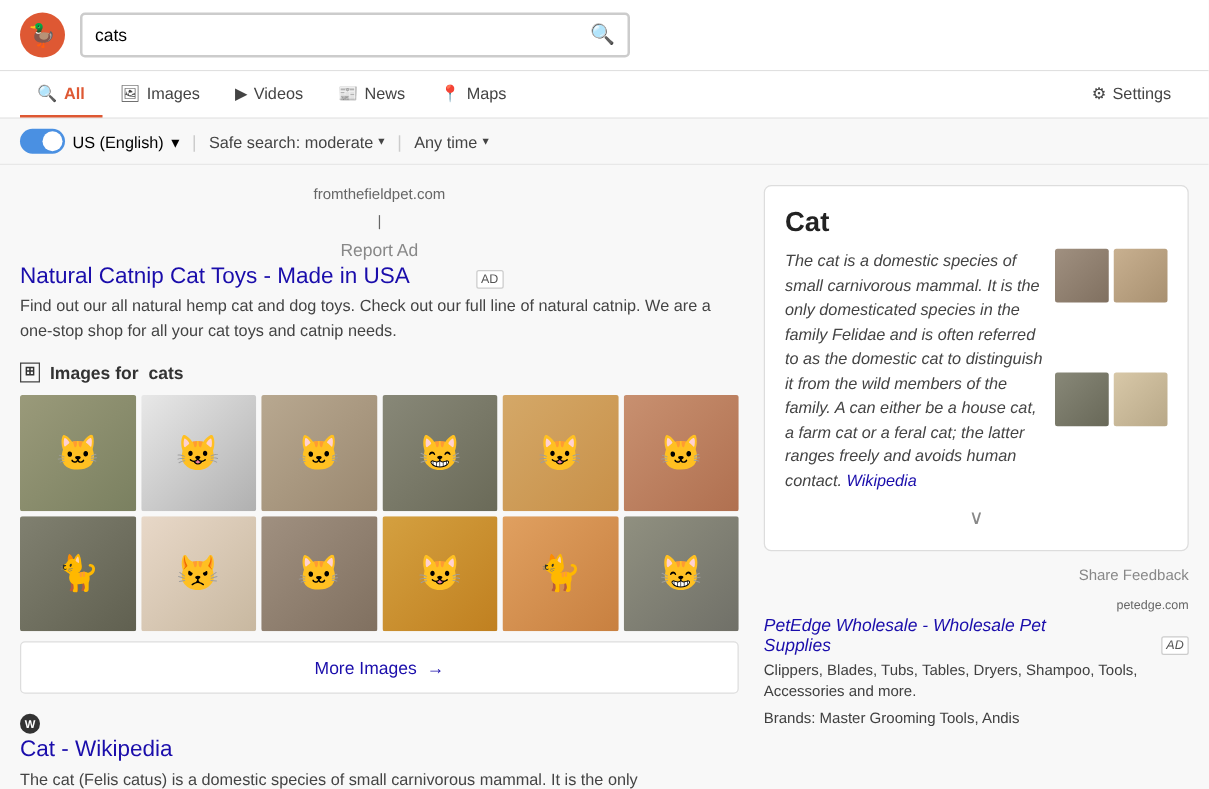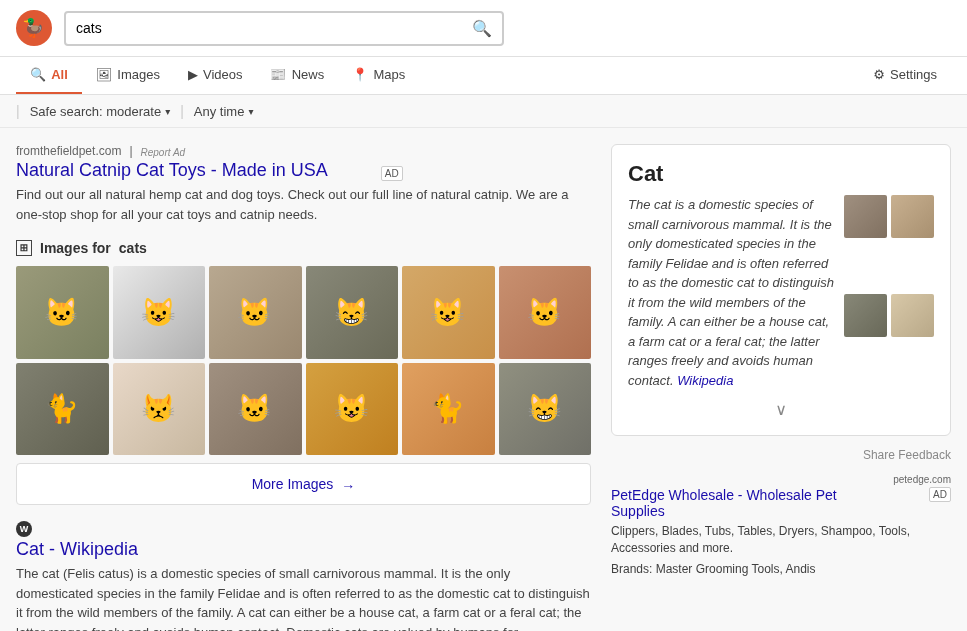--- a/index.html
+++ b/index.html
@@ -103,21 +103,21 @@
     .main-content {
       display: flex;
       gap: 0;
       padding: 16px;
       max-width: 967px;
     }
     .left-col { flex: 1; max-width: 580px; }
     .right-col { width: 340px; margin-left: 20px; }
     
     
-    .ad-source { font-size: 12px; color: #666; margin-bottom: 2px; display: flex; align-items: flex-end; gap: 8px; }
+    .ad-source { font-size: 12px; color: #666; margin-bottom: 2px; display: flex; align-items: center; gap: 8px; flex-direction: column; }
     .ad-title { font-size: 18px; color: #1a0dab; text-decoration: none; margin-bottom: 4px; display: inline-flex; align-items: flex-end; gap: 6px; }
     .ad-badge {
       background: #fff;
       border: 1px solid #ccc;
       border-radius: 2px;
       font-size: 10px;
       color: #555;
       padding: 1px 3px;
       vertical-align: middle;
       margin-left: 47px;
@@ -221,21 +221,21 @@
       cursor: pointer; color: #888; font-size: 16px;
     }
     .share-feedback {
       text-align: right; font-size: 12px;
       color: #888; cursor: pointer;
       margin-bottom: 12px;
     }
     
     
     .right-ad .ad-source-small { font-size: 10px; color: #666; margin-bottom: 2px; text-align: right; }
-    .right-ad .ad-title-sm { font-size: 14px; color: #1a0dab; text-decoration: none; display: flex; align-items: flex-start; gap: 5px; }
+    .right-ad .ad-title-sm { font-size: 14px; color: #1a0dab; text-decoration: none; display: flex; align-items: flex-end; gap: 5px; font-style: italic; }
     .right-ad .ad-desc-sm { font-size: 12px; color: #404040; line-height: 1.4; margin-top: 4px; }
     .chevron-down::before { content: "▾"; }
   </style>
 </head>
 <body>
 
 <div class="header">
   <div class="logo-circle">
     <span class="logo-duck">🦆</span>
   </div>
@@ -268,41 +268,48 @@
     <span>📍</span>
     <span>Maps</span>
   </a>
   <div style="margin-left: auto;" class="nav-tab">
     <span>⚙</span>
     <span>Settings</span>
   </div>
 </div>
 
 <div class="filters-bar">
+  <button class="toggle-btn">
+    <div class="toggle-track">
+      <div class="toggle-thumb"></div>
+    </div>
+    <span>US (English)</span>
+    <span class="chevron-down"></span>
+  </button>
   <span class="filter-sep">|</span>
   <button class="filter-dropdown">
     <span>Safe search: moderate</span>
     <span class="chevron chevron-down"></span>
   </button>
   <span class="filter-sep">|</span>
   <button class="filter-dropdown">
     <span>Any time</span>
     <span class="chevron chevron-down"></span>
   </button>
 </div>
 
 <div class="main-content">
 
   <div class="left-col">
 
     <div style="margin-bottom:16px;">
       <div class="ad-source">
         <span>fromthefieldpet.com</span>
         <span> | </span>
-        <span style="cursor:pointer; color:#888; font-size:10px;font-style:italic;">Report Ad</span>
+        <span style="cursor:pointer; color:#888; font-size:14px;">Report Ad</span>
       </div>
       <div>
         <a class="ad-title">
           <span>Natural Catnip Cat Toys - Made in USA</span>
           <span class="ad-badge">AD</span>
         </a>
       </div>
       <p class="ad-desc">Find out our all natural hemp cat and dog toys. Check out our full line of natural catnip. We are a one-stop shop for all your cat toys and catnip needs.</p>
     </div>
 

